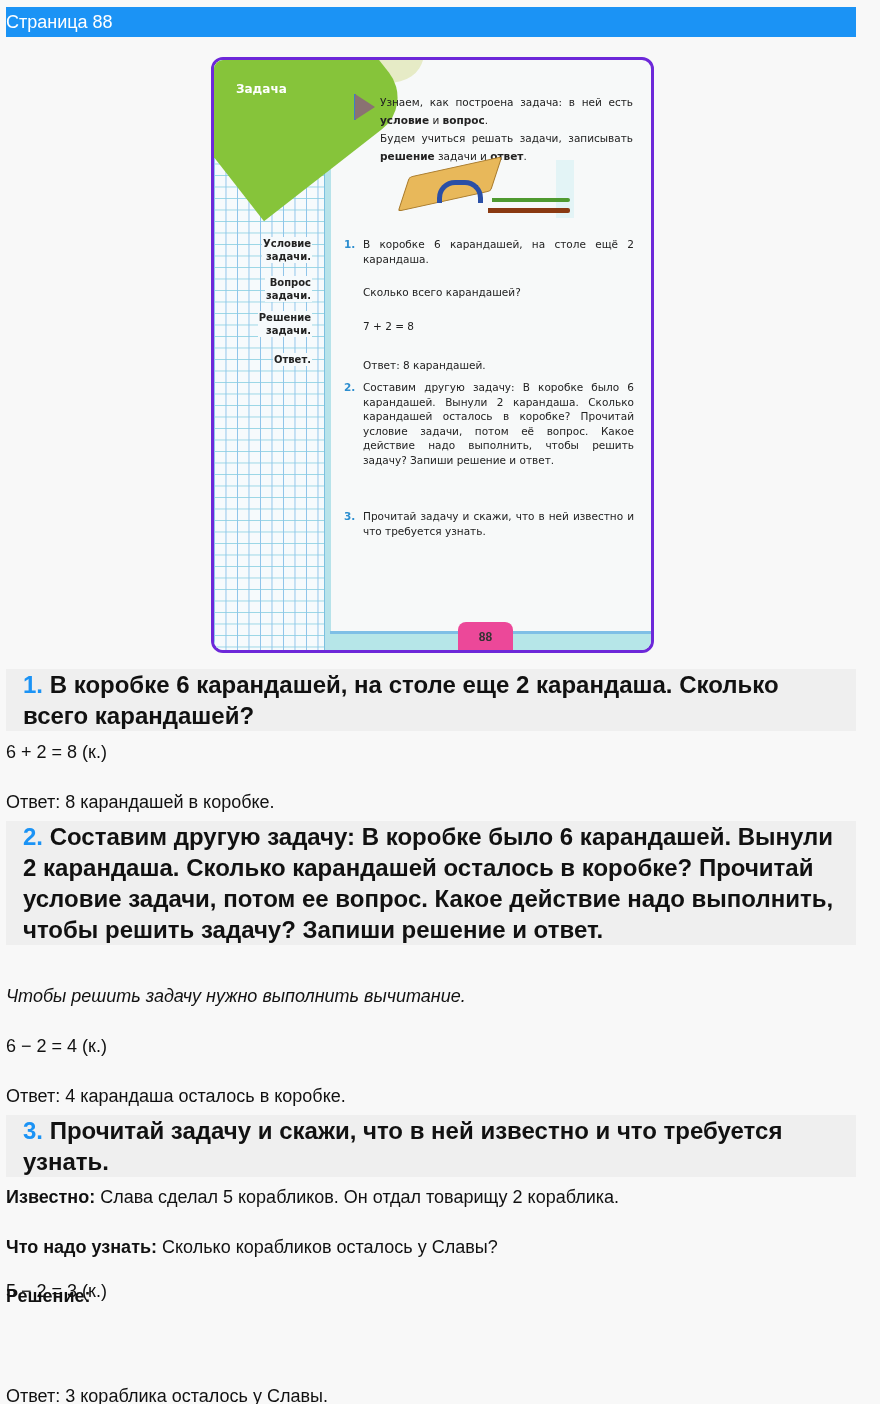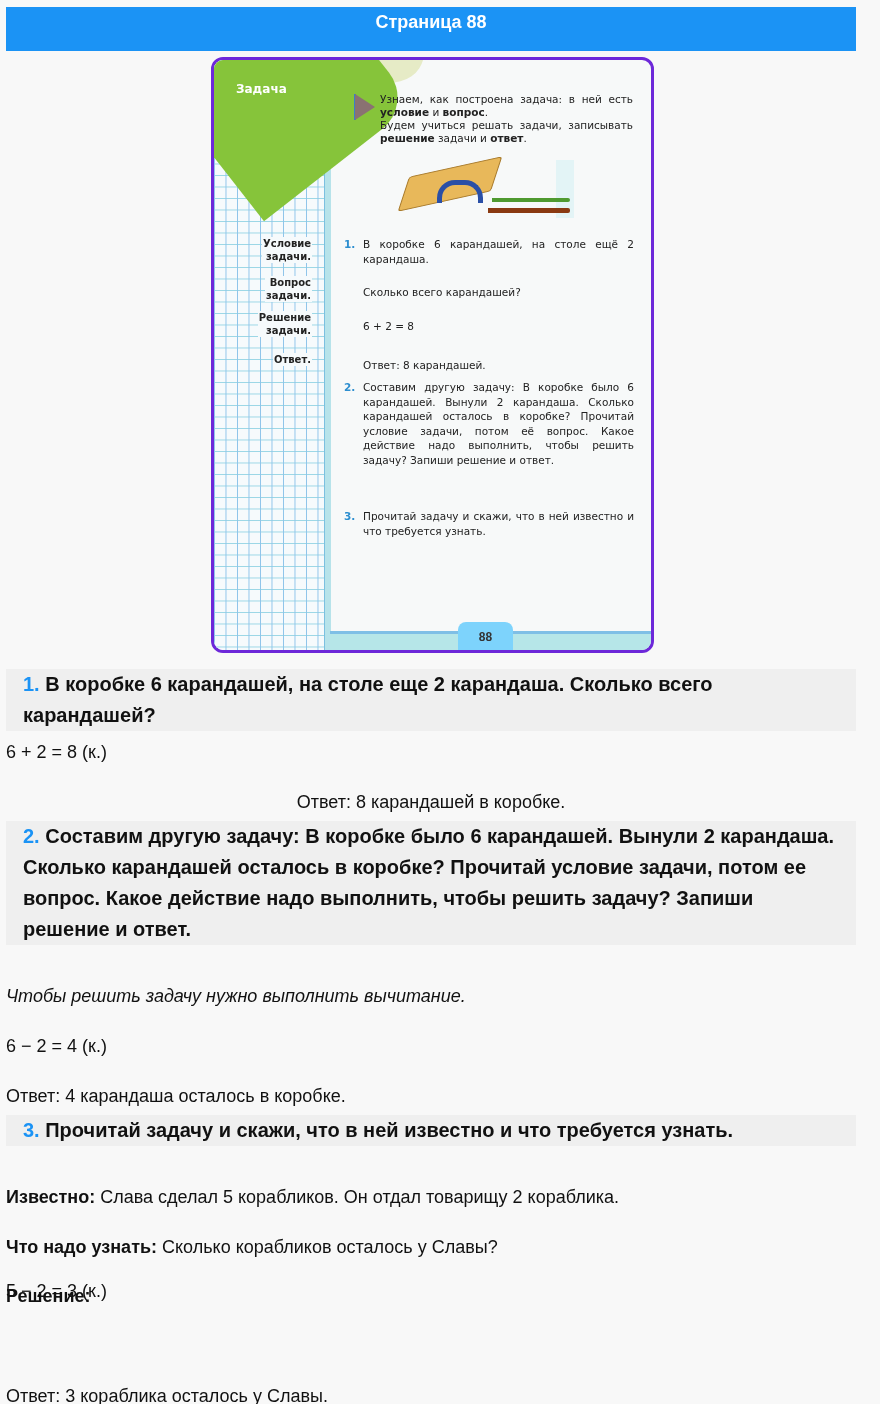--- a/index.html
+++ b/index.html
@@ -12,26 +12,26 @@
     }
     body {
       font-family: "Liberation Sans", sans-serif;
       color: #111;
       font-size: 18px;
       position: relative;
     }
     .page-header {
       position: absolute;
       left: 6px; top: 7px;
-      width: 850px; height: 44px;
+      width: 850px; height: 30px;
       background: #1b93f5;
       color: #fff;
-      font-weight: bold;
+      font-weight: normal;
       font-size: 18px;
-      text-align: center;
+      text-align: left;
       line-height: 30px;
     }
     
     .book {
       position: absolute;
       left: 211px; top: 57px;
       width: 437px; height: 590px;
       border: 3px solid #6d28d9;
       border-radius: 12px;
       background: #f7f9f9;
@@ -91,21 +91,21 @@
       position: absolute;
       left: 140px; top: 34px;
       width: 2px; height: 26px;
       background: #3c7ec8;
     }
     .intro {
       position: absolute;
       left: 166px; top: 33px;
       width: 253px;
       font-size: 10.5px;
-      line-height: 13px;
+      line-height: 18px;
       font-family: "DejaVu Sans", sans-serif;
       color: #222;
       text-align: justify;
     }
     .intro b { font-weight: bold; }
     .pencil-box {
       position: absolute;
       left: 194px; top: 106px;
       width: 82px; height: 34px;
       background: #e8b85a;
@@ -194,39 +194,39 @@
       position: absolute;
       left: 116px; top: 571px;
       width: 321px; height: 19px;
       background: #b6e6e8;
       border-top: 3px solid #7fbfe6;
     }
     .page-num {
       position: absolute;
       left: 244px; top: 562px;
       width: 55px; height: 28px;
-      background: #7dd3fc;
+      background: #ec4899;
       border-radius: 8px 8px 0 0;
       text-align: center;
       line-height: 30px;
       font-weight: bold;
       font-size: 12px;
       color: #333;
     }
 
     
     .q-box {
       position: absolute;
       left: 6px;
       width: 850px;
       background: #efefef;
       padding: 0 16px 0 17px;
       box-sizing: border-box;
       font-weight: bold;
-      font-size: 20px;
+      font-size: 24px;
       line-height: 31px;
       color: #111;
     }
     .q-num {
       color: #1b93f5;
       font-weight: bold;
     }
     .para {
       position: absolute;
       left: 6px;
@@ -272,21 +272,21 @@
     <div style="top:74px">Решение
 задачи.</div>
     <div style="top:116px">Ответ.</div>
   </div>
 
   <div class="book-text" style="top:177px">
     <span class="num">1.</span>
     <div class="body">
       <div>В коробке 6 карандашей, на столе ещё 2 карандаша.</div>
       <div style="margin-top:19px">Сколько всего карандашей?</div>
-      <div style="margin-top:19px">6 + 2 = 8</div>
+      <div style="margin-top:19px">7 + 2 = 8</div>
       <div style="margin-top:25px">Ответ: 8 карандашей.</div>
     </div>
   </div>
 
   <div class="book-text" style="top:320px">
     <span class="num">2.</span>
     <div class="body">Составим другую задачу: В коробке было 6 карандашей. Вынули 2 карандаша. Сколько карандашей осталось в коробке? Прочитай условие задачи, потом её вопрос. Какое действие надо выполнить, чтобы решить задачу? Запиши решение и ответ.</div>
   </div>
 
   <div class="book-text" style="top:449px">
@@ -297,21 +297,21 @@
   </div>
 
   <div class="page-num-bar"></div>
   <div class="page-num">88</div>
 </div>
 
 <div class="q-box" style="top:669px;">
   <span class="q-num">1.</span><span> В коробке 6 карандашей, на столе еще 2 карандаша. Сколько всего карандашей?</span>
 </div>
 <div class="para" style="top:725px;">6 + 2 = 8 (к.)</div>
-<div class="para" style="top:775px;text-align:center;">Ответ: 8 карандашей в коробке.</div>
+<div class="para" style="top:775px;">Ответ: 8 карандашей в коробке.</div>
 
 <div class="q-box" style="top:821px; padding-top:0px; padding-bottom:0px;">
   <span class="q-num">2.</span><span> Составим другую задачу: В коробке было 6 карандашей. Вынули 2 карандаша. Сколько карандашей осталось в коробке? Прочитай условие задачи, потом ее вопрос. Какое действие надо выполнить, чтобы решить задачу? Запиши решение и ответ.</span>
 </div>
 <div class="para" style="top:969px;"><i>Чтобы решить задачу нужно выполнить вычитание.</i></div>
 <div class="para" style="top:1019px;">6 − 2 = 4 (к.)</div>
 <div class="para" style="top:1069px;">Ответ: 4 карандаша осталось в коробке.</div>
 
 <div class="q-box" style="top:1115px;">
   <span class="q-num">3.</span><span> Прочитай задачу и скажи, что в ней известно и что требуется узнать.</span>

